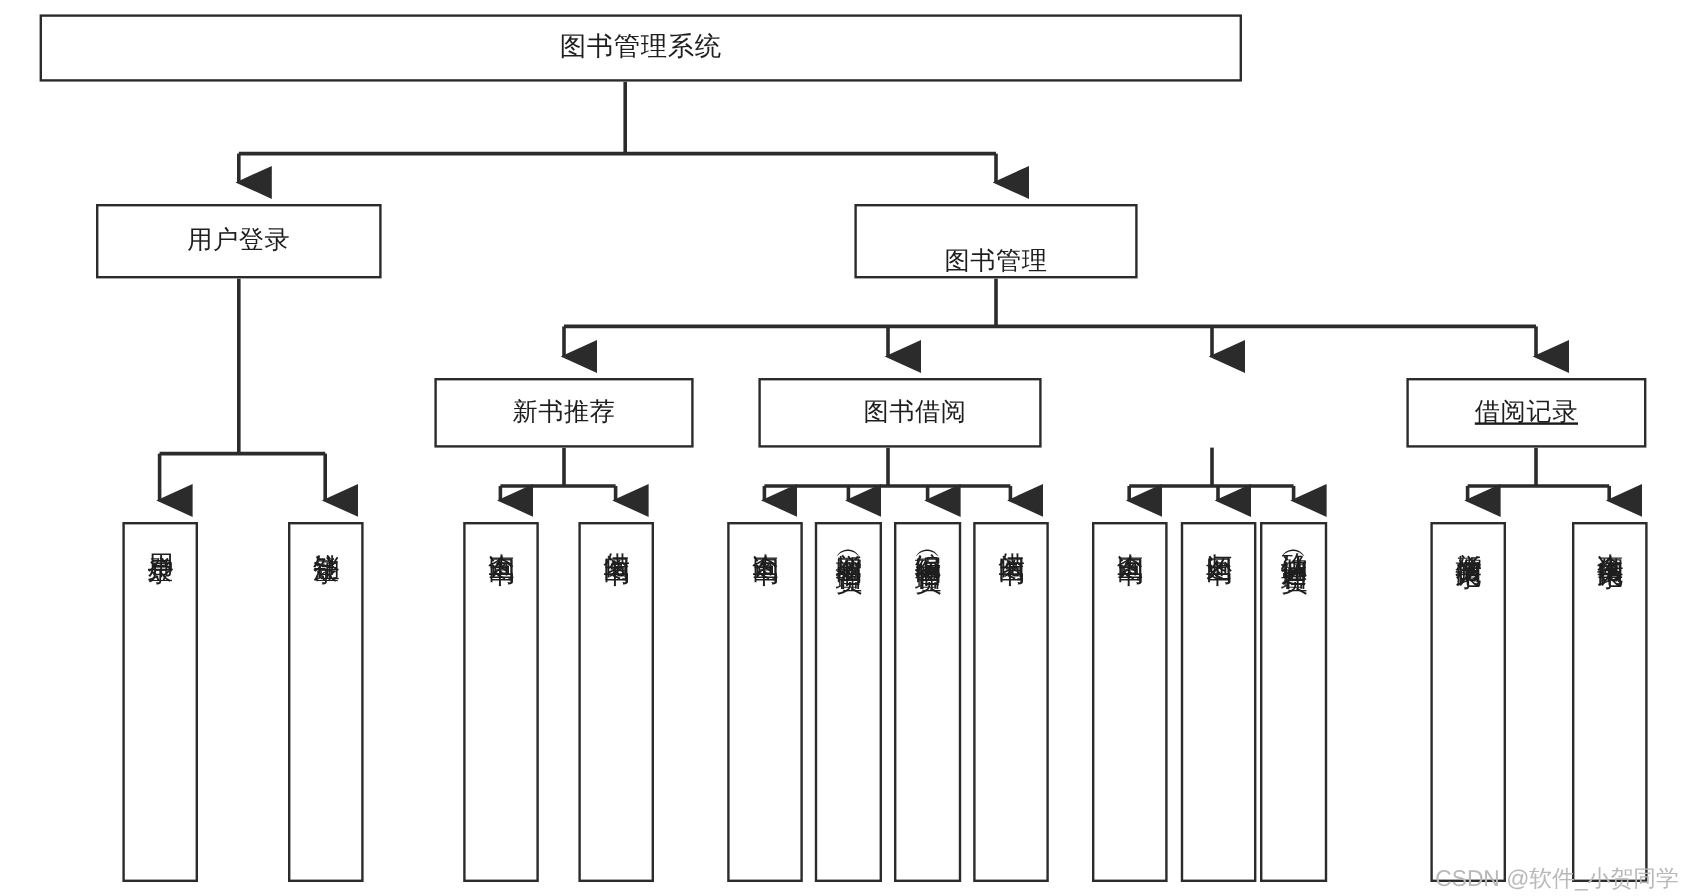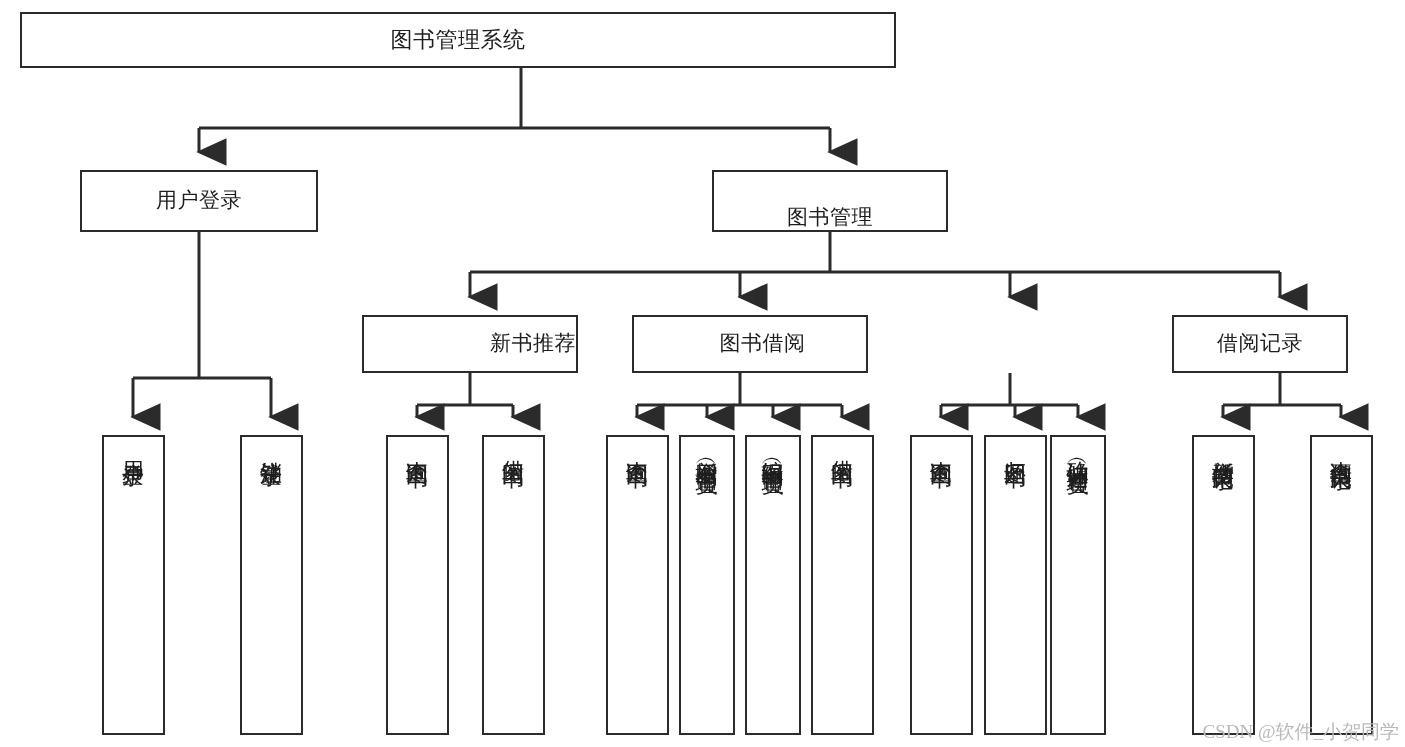--- a/index.html
+++ b/index.html
@@ -61,21 +61,21 @@
     height:auto;
   }
   #watermark{
     position:absolute;
     right:6px;
     bottom:2px;
     font-size:19px;
     color:#b9b9b9;
     z-index:5;
     white-space:nowrap;
-    font-family:Liberation Serif, serif;
+    font-family:Liberation Sans, sans-serif;
   }
 </style>
 </head>
 <body>
 
 <div id="canvas">
 
   <svg id="wires" viewBox="0 0 1405 747" xmlns="http://www.w3.org/2000/svg">
     <defs>
       <marker id="arrow" viewBox="0 0 12 12" refX="6" refY="10" markerWidth="11" markerHeight="11" orient="auto-start-reverse">
@@ -119,38 +119,38 @@
       <path d="M 1015 405 L 1015 417" marker-end="url(#arrow)"></path>
       <path d="M 1078 405 L 1078 417" marker-end="url(#arrow)"></path>
 
       <path d="M 1280 373 L 1280 405"></path>
       <path d="M 1223 405 L 1341 405"></path>
       <path d="M 1223 405 L 1223 417" marker-end="url(#arrow)"></path>
       <path d="M 1341 405 L 1341 417" marker-end="url(#arrow)"></path>
     </g>
   </svg>
 
-  <div class="node root horiz" id="node-root" style="left: 20px; top: 12px; width: 876px; height: 56px;">
+  <div class="node root horiz" id="node-root" style="left: 33px; top: 12px; width: 1002px; height: 56px;">
     <span class="label">图书管理系统</span>
   </div>
 
   <div class="node horiz" id="node-l2-0" style="left: 80px; top: 170px; width: 238px; height: 62px;">
     <span class="label">用户登录</span>
   </div>
   <div class="node horiz" id="node-l2-1" style="left: 712px; top: 170px; width: 236px; height: 62px; align-items: flex-end;">
     <span class="label">图书管理</span>
   </div>
 
-  <div class="node horiz" id="node-l3-0" style="left: 362px; top: 315px; width: 216px; height: 58px; justify-content: flex-end;">
+  <div class="node horiz" id="node-l3-0" style="left: 362px; top: 315px; width: 216px; height: 58px;">
     <span class="label">新书推荐</span>
   </div>
   <div class="node horiz" id="node-l3-1" style="left: 632px; top: 315px; width: 236px; height: 58px; padding-left: 25px;">
     <span class="label">图书借阅</span>
   </div>
-  <div class="node horiz" id="node-l3-3" style="left: 1172px; top: 315px; width: 176px; height: 58px;">
+  <div class="node horiz" id="node-l3-3" style="left: 1172px; top: 315px; width: 200px; height: 58px; text-decoration: underline;">
     <span class="label">借阅记录</span>
   </div>
 
   <div class="node vert" id="node-leaf-0" style="left: 102px; top: 435px; width: 63px; height: 300px;">
     <span class="label">用户登录</span>
   </div>
   <div class="node vert" id="node-leaf-1" style="left: 240px; top: 435px; width: 63px; height: 300px;">
     <span class="label">注销登录</span>
   </div>
   <div class="node vert" id="node-leaf-2" style="left: 386px; top: 435px; width: 63px; height: 300px;">

